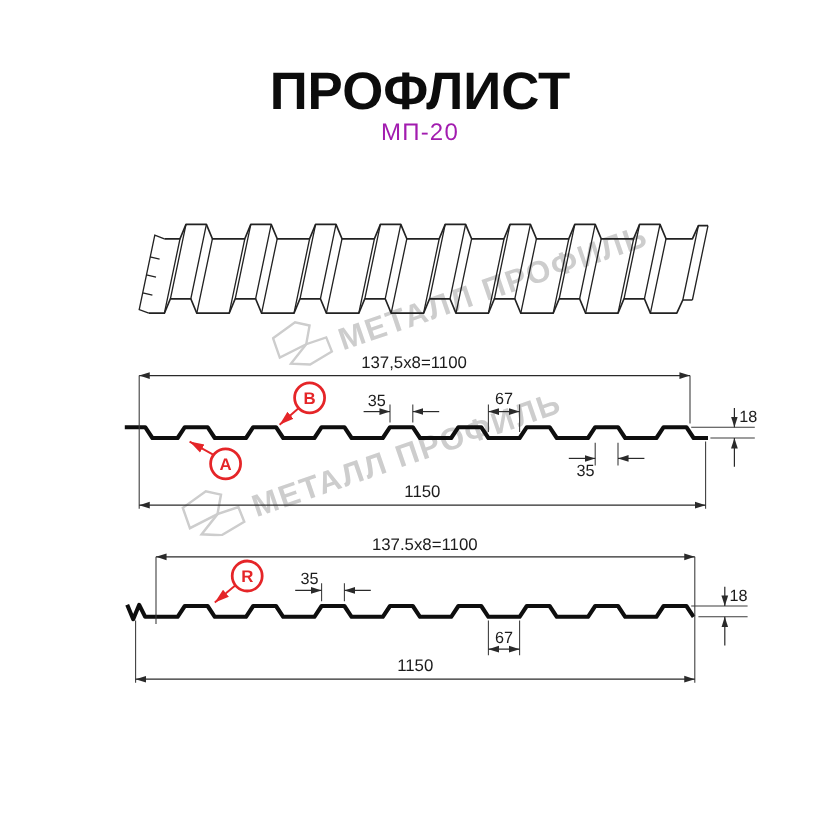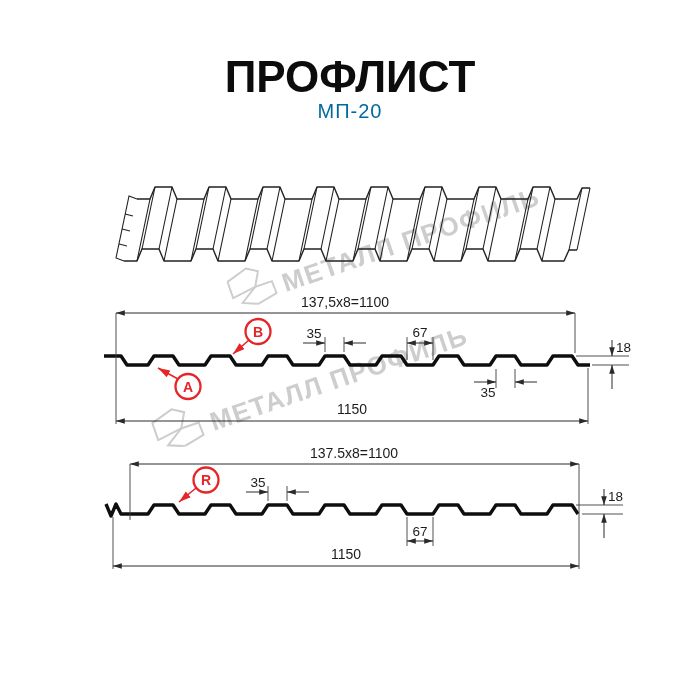--- a/index.html
+++ b/index.html
@@ -1,21 +1,21 @@
 <!DOCTYPE html>
 <html><head>
 <meta charset="utf-8">
 <style>
   html,body{margin:0;padding:0;background:#fff;}
   .page{position:relative;width:700px;height:594px;background:#ffffff;overflow:hidden;
         font-family:"Liberation Sans",sans-serif;}
   .title{position:absolute;left:0;top:52px;width:700px;text-align:center;
          font-size:44px;font-weight:700;letter-spacing:0px;color:#0c0c0c;}
   .subtitle{position:absolute;left:0;top:100px;width:700px;text-align:center;
-         font-size:20px;font-weight:400;letter-spacing:1px;color:#0369a1;}
+         font-size:20px;font-weight:400;letter-spacing:1px;color:#a21caf;}
   .footer{position:absolute;left:0;top:617px;width:700px;text-align:center;
          font-size:18px;font-weight:400;letter-spacing:0.4px;color:#2b2b2b;}
   .wm-text{position:absolute;font-weight:700;font-size:26px;letter-spacing:1.5px;
          color:#cdcdcd;white-space:nowrap;z-index:1;transform:rotate(-19deg);
          transform-origin:0 80%;}
   .wm-text.one{left:286px;top:268px;}
   .wm-text.two{left:214px;top:407px;}
   .wm-logo{position:absolute;z-index:1;}
   .wm-logo.one{left:227px;top:264px;width:54px;height:42px;transform:rotate(-6deg);}
   .wm-logo.two{left:151px;top:406px;width:58px;height:41px;transform:rotate(-6deg);}

